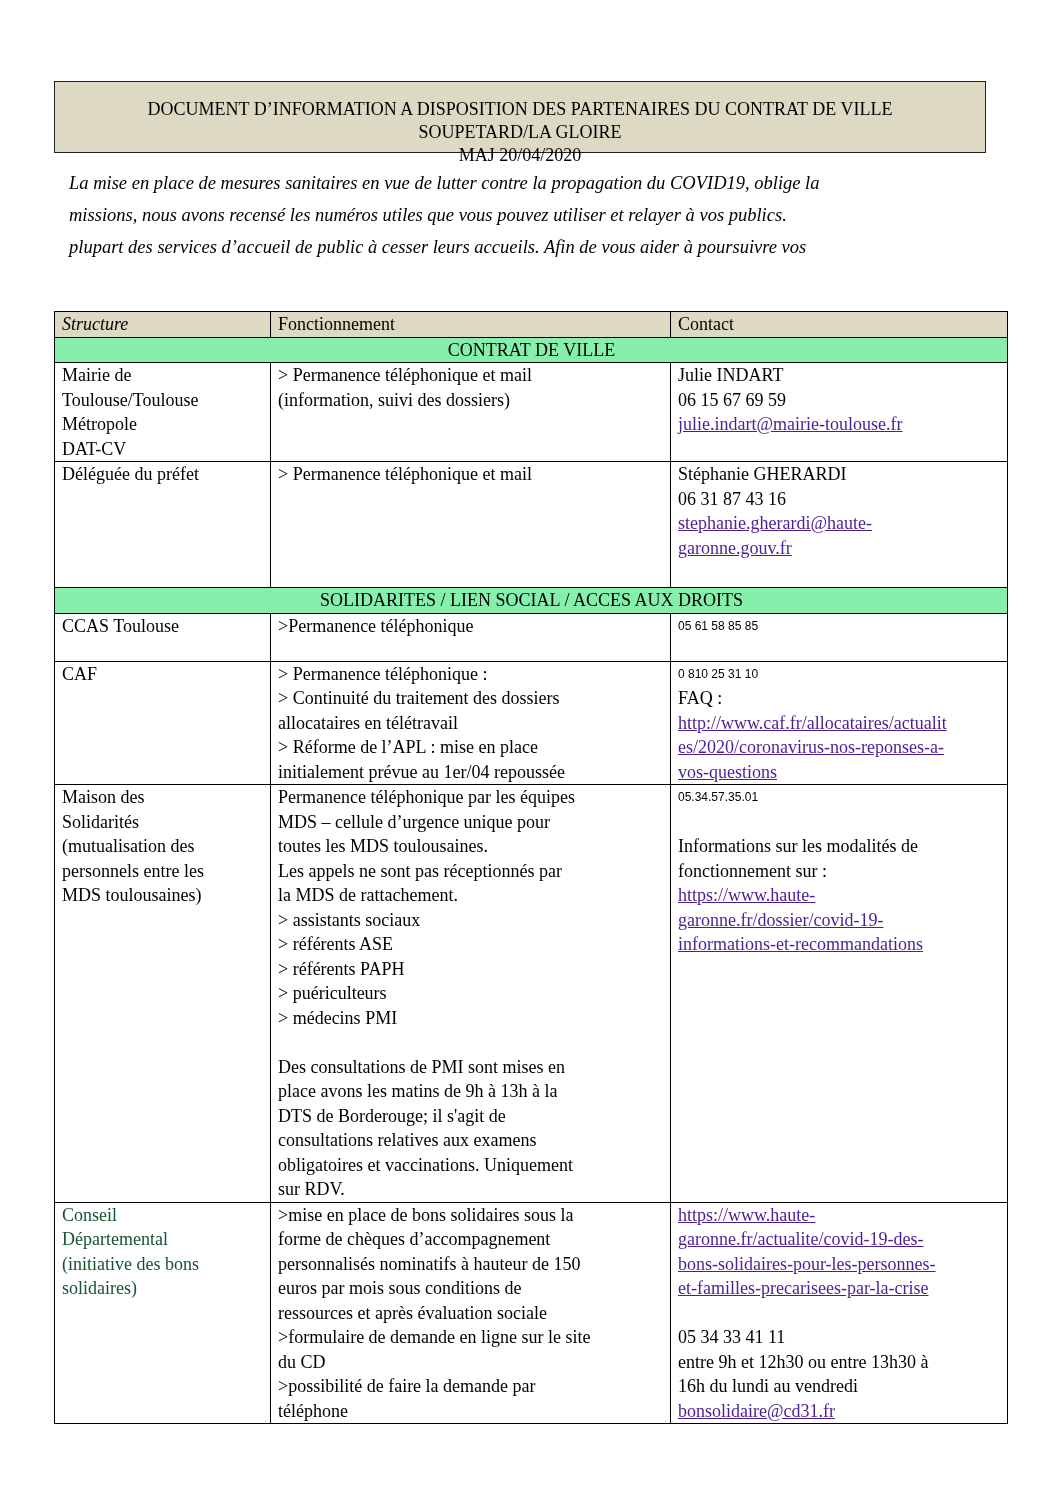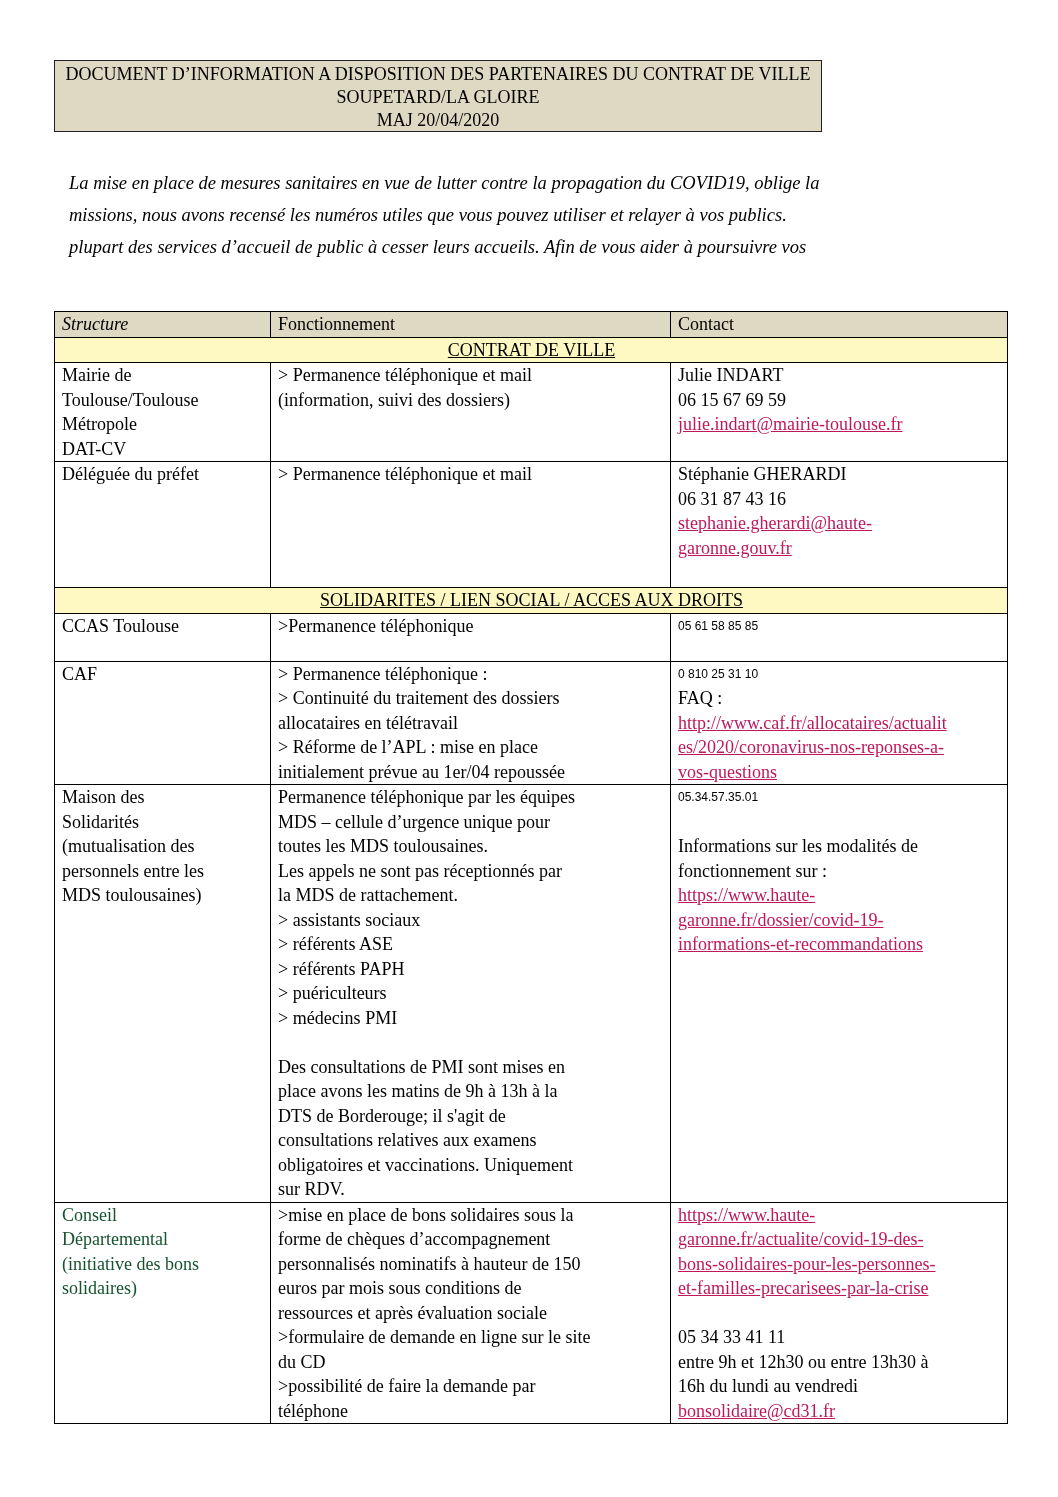--- a/index.html
+++ b/index.html
@@ -1,41 +1,41 @@
 <!DOCTYPE html>
 <html><head>
 <meta charset="utf-8">
 <style>
   html, body { margin: 0; padding: 0; background: #ffffff; }
   body { width: 1058px; height: 1497px; position: relative; font-family: "Liberation Serif", serif; color: #000; }
   .title-box {
-    position: absolute; left: 54px; top: 60px; width: 768px; height: 72px;
+    position: absolute; left: 54px; top: 81px; width: 932px; height: 72px;
     background: #ddd9c3; border: 1.5px solid #222; box-sizing: border-box;
-    text-align: center; font-size: 18px; line-height: 23px; padding-top: 2px;
+    text-align: center; font-size: 18px; line-height: 23px; padding-top: 16px;
   }
   .intro {
     position: absolute; left: 62px; top: 164px; width: 920px;
     font-style: italic; font-size: 18.5px; line-height: 25px;
   }
   .intro p { margin: 7px; }
   .attention { position: absolute; left: 62px; top: 262px; font-style: italic; font-weight: bold; font-size: 17px; margin-top: 48px; }
   table.main {
     position: absolute; left: 54px; top: 311px; width: 954px;
     border-collapse: collapse; font-size: 18px; line-height: 24.5px;
   }
   table.main td, table.main th {
     border: 1.5px solid #000; vertical-align: top; padding: 0 6px 0 7px; text-align: left; font-weight: normal;
   }
   th { background: #ddd9c3; height: 24px; }
   .col1 { width: 202px; font-style: italic; }
   .col2 { width: 386px; }
-  .section td { background: #fef9c3; text-align: center !important; text-decoration: underline; }
+  .section td { background: #86efac; text-align: center !important; }
   .bold { font-weight: normal; }
   .red { color: #14532d; font-weight: bold; }
-  .link { color: #be185d; text-decoration: underline; word-break: break-all; }
+  .link { color: #4c1d95; text-decoration: underline; word-break: break-all; }
   .sans { font-family: "Liberation Sans", sans-serif; font-size: 12px; }
   .line { display: block; }
   .gap { display: block; height: 24.5px; }
 </style>
 </head>
 <body>
 
 <div class="title-box">
   <div>DOCUMENT D’INFORMATION A DISPOSITION DES PARTENAIRES DU CONTRAT DE VILLE</div>
   <div>SOUPETARD/LA GLOIRE</div>

